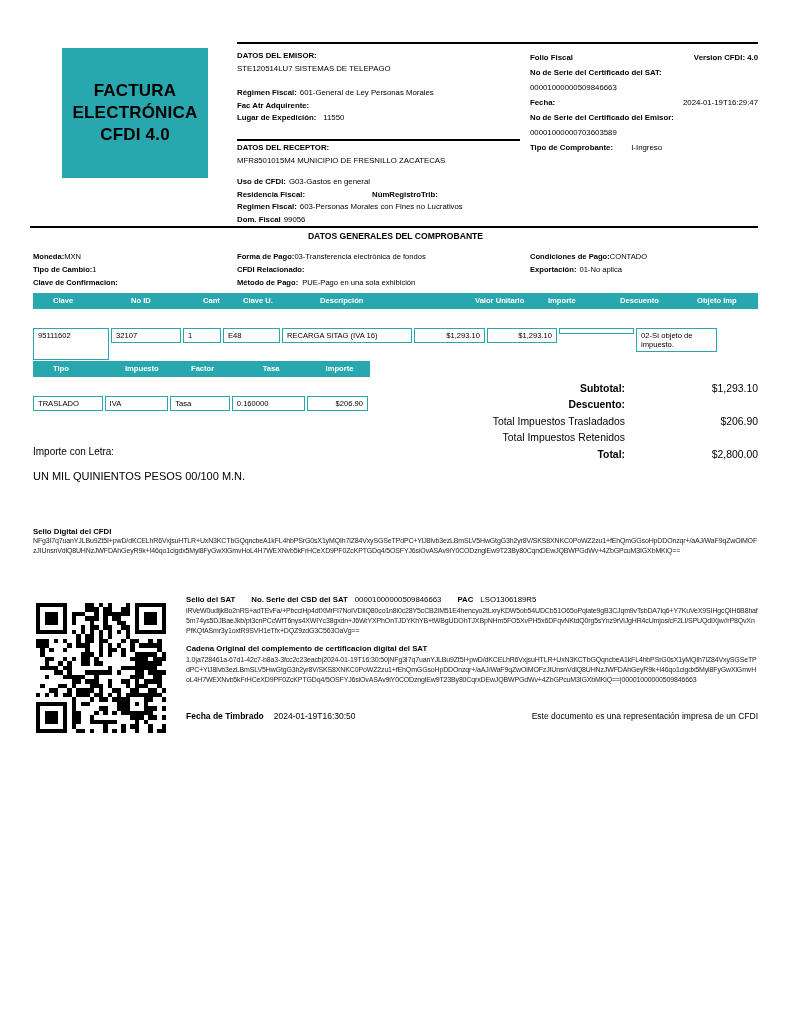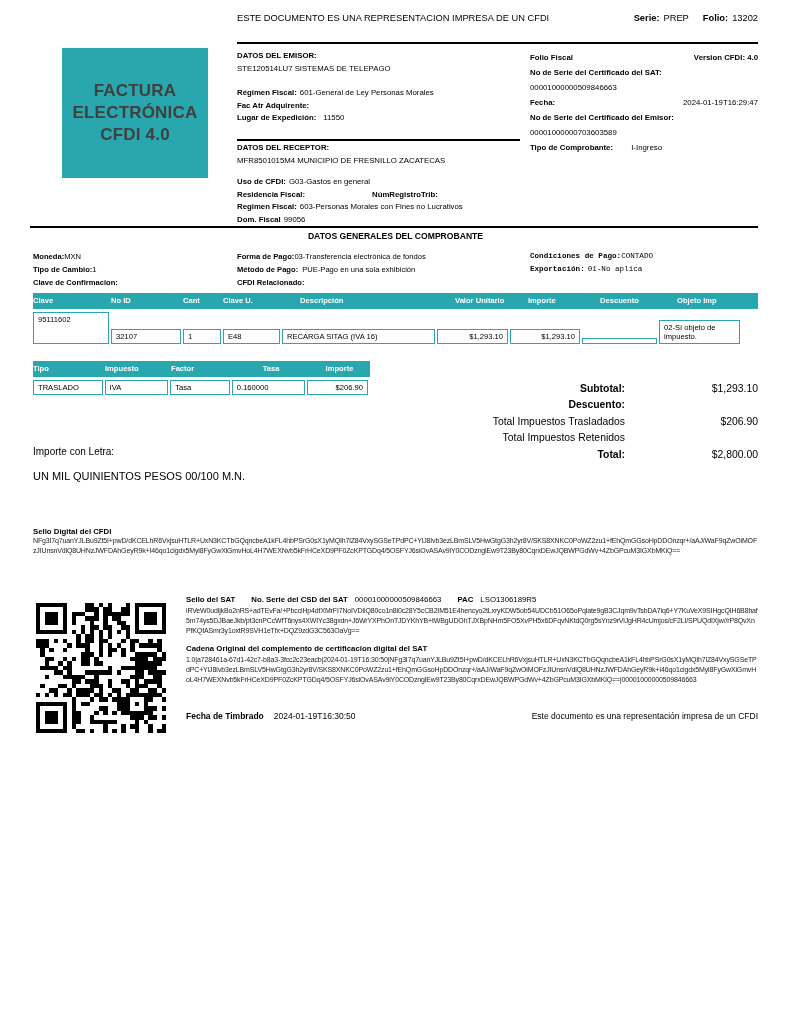--- a/index.html
+++ b/index.html
@@ -9,43 +9,43 @@
   .abs { position:absolute; }
   .b { font-weight:700; }
   .hr { position:absolute; background:#000; }
 
   
   .top-row { left:237px; top:13px; width:521px; display:flex; justify-content:space-between; font-size:9.3px; }
   .serie-folio span { margin-left:4px; }
   .serie-folio .gap { margin-left:14px; }
 
   
-  .logo { left:62px; top:48px; width:146px; height:130px; background:var(--accent); color:#404040;
+  .logo { left:62px; top:48px; width:146px; height:130px; background:var(--accent); color:#000000;
           display:flex; flex-direction:column; align-items:center; justify-content:center;
           font-weight:700; font-size:17px; line-height:1.28; text-align:center; letter-spacing:.2px; }
 
   
   .col { font-size:7.8px; line-height:12.5px; }
   .emisor { left:237px; top:50px; width:283px; }
   .receptor { left:237px; top:142px; width:283px; }
   .fiscal { left:530px; top:50px; width:228px; line-height:15px; }
   .sp { height:12px; }
   .kv .v { margin-left:3px; }
   .flexrow { display:flex; justify-content:space-between; }
   .ib { display:inline-block; }
 
   
   .gen-title { left:0; right:0; top:231px; text-align:center; font-weight:700; font-size:8.6px; }
   .gen-col { font-size:7.6px; line-height:13px; }
 
   
   .thead { display:flex; background:var(--accent); color:#fff; font-weight:700; font-size:7.6px; padding:3px 0 4px; }
-  .th { padding-left:0; }
+  .th { padding-left:20px; }
   .tc { text-align:center; padding-left:0; }
-  .trow { display:flex; align-items:flex-end; margin-top:3px; font-size:7.6px; }
+  .trow { display:flex; align-items:flex-start; margin-top:19px; font-size:7.6px; }
   .td { border:1.5px solid var(--accent); margin-right:2px; padding:2px 4px; background:#fff; }
   .ra { text-align:right; }
 
   
   .totals { left:420px; top:381px; width:338px; font-size:10.4px; }
   .totals .trw { display:flex; justify-content:flex-end; line-height:16.4px; }
   .totals .lbl { width:205px; text-align:right; }
   .totals .val { width:133px; text-align:right; }
 
   
@@ -67,26 +67,20 @@
 
   
   .footer-row { left:186px; top:711px; width:572px; display:flex; justify-content:space-between; font-size:8.5px; }
   .footer-row .v { margin-left:10px; font-weight:400; }
 </style>
 </head>
 <body>
 
 <div class="page">
 
-  <div class="abs top-row">
-    <span>ESTE DOCUMENTO ES UNA REPRESENTACION IMPRESA DE UN CFDI</span>
-    <span class="serie-folio">
-      <span class="b">Serie:</span><span>PREP</span><span class="b gap">Folio:</span><span>13202</span>
-    </span>
-  </div>
   <div class="hr" style="left:237px; top:42px; width:521px; height:2px;"></div>
 
   <div class="abs logo">
     <div>FACTURA</div>
     <div>ELECTRÓNICA</div>
     <div>CFDI 4.0</div>
   </div>
 
   <div class="abs col emisor">
     <div class="b">DATOS DEL EMISOR:</div>
@@ -132,24 +126,24 @@
   <div class="hr" style="left:30px; top:226px; width:728px; height:2px;"></div>
   <div class="abs gen-title">DATOS GENERALES DEL COMPROBANTE</div>
 
   <div class="abs gen-col" style="left:33px; top:250px; width:195px;">
     <div><span class="b">Moneda:</span><span>MXN</span></div>
     <div><span class="b">Tipo de Cambio:</span><span>1</span></div>
     <div><span class="b">Clave de Confirmacion:</span><span></span></div>
   </div>
   <div class="abs gen-col" style="left:237px; top:250px; width:285px;">
     <div><span class="b">Forma de Pago:</span><span>03-Transferencia electrónica de fondos</span></div>
+    <div><span class="b">CFDI Relacionado:</span><span></span></div>
     <div><span class="b">Método de Pago:</span><span style="margin-left:4px">PUE-Pago en una sola exhibición</span></div>
-    <div><span class="b">CFDI Relacionado:</span><span></span></div>
-  </div>
-  <div class="abs gen-col" style="left:530px; top:250px; width:228px;font-family:Liberation Mono, monospace;">
+  </div>
+  <div class="abs gen-col" style="left:530px; top:250px; width:228px;">
     <div><span class="b">Condiciones de Pago:</span><span>CONTADO</span></div>
     <div><span class="b">Exportación:</span><span style="margin-left:3px">01-No aplica</span></div>
   </div>
 
   <div class="abs" style="left:33px; top:293px; width:725px;">
     <div class="thead">
       <span class="th" style="width:78px">Clave</span>
       <span class="th" style="width:72px">No ID</span>
       <span class="th" style="width:40px">Cant</span>
       <span class="th" style="width:77px">Clave U.</span>
@@ -157,21 +151,21 @@
       <span class="th" style="width:73px">Valor Unitario</span>
       <span class="th" style="width:72px">Importe</span>
       <span class="th" style="width:77px">Descuento</span>
       <span class="th" style="width:81px">Objeto Imp</span>
     </div>
     <div class="trow">
       <span class="td" style="width:76px; min-height:32px;">95111602</span>
       <span class="td" style="width:70px">32107</span>
       <span class="td" style="width:38px">1</span>
       <span class="td" style="width:57px">E48</span>
-      <span class="td" style="width:153px">RECARGA SITAG (IVA 16)</span>
+      <span class="td" style="width:130px">RECARGA SITAG (IVA 16)</span>
       <span class="td ra" style="width:71px">$1,293.10</span>
       <span class="td ra" style="width:70px">$1,293.10</span>
       <span class="td" style="width:75px"></span>
       <span class="td" style="width:81px">02-Sí objeto de impuesto.</span>
     </div>
   </div>
 
   <div class="abs" style="left:33px; top:361px; width:337px;">
     <div class="thead">
       <span class="th" style="width:72px">Tipo</span>

